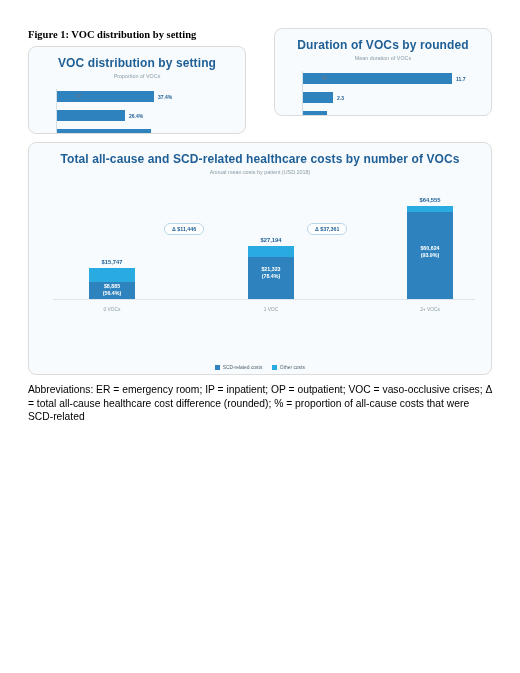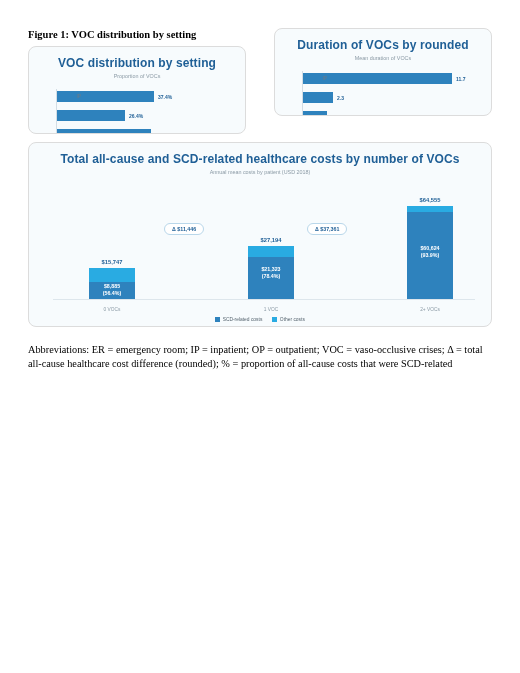--- a/index.html
+++ b/index.html
@@ -111,21 +111,21 @@
     font-family: "Liberation Sans", sans-serif;
     font-weight: bold;
     font-size: 5px;
     color: #1f5f96;
     margin-left: 4px;
     white-space: nowrap;
   }
 
   
   .big-card {
-    height: 185px;
+    height: 233px;
     margin-bottom: 0;
   }
   .vplot {
     position: relative;
     height: 138px;
     margin-top: 4px;
   }
   .vaxis {
     position: absolute;
     left: 24px;
@@ -215,25 +215,25 @@
     color: #55636e;
   }
   .legend-swatch {
     width: 4.5px;
     height: 4.5px;
     display: inline-block;
   }
 
   
   .abbrev {
-    font-family: Liberation Serif, serif;
+    font-family: Liberation Sans, sans-serif;
     font-size: 10.3px;
     color: #000000;
     line-height: 1.32;
-    margin-top: 16px;
+    margin-top: 8px;
   }
 </style>
 </head>
 <body>
 
 <div class="page">
 
   <div class="top-row">
 
     <div class="top-col">

